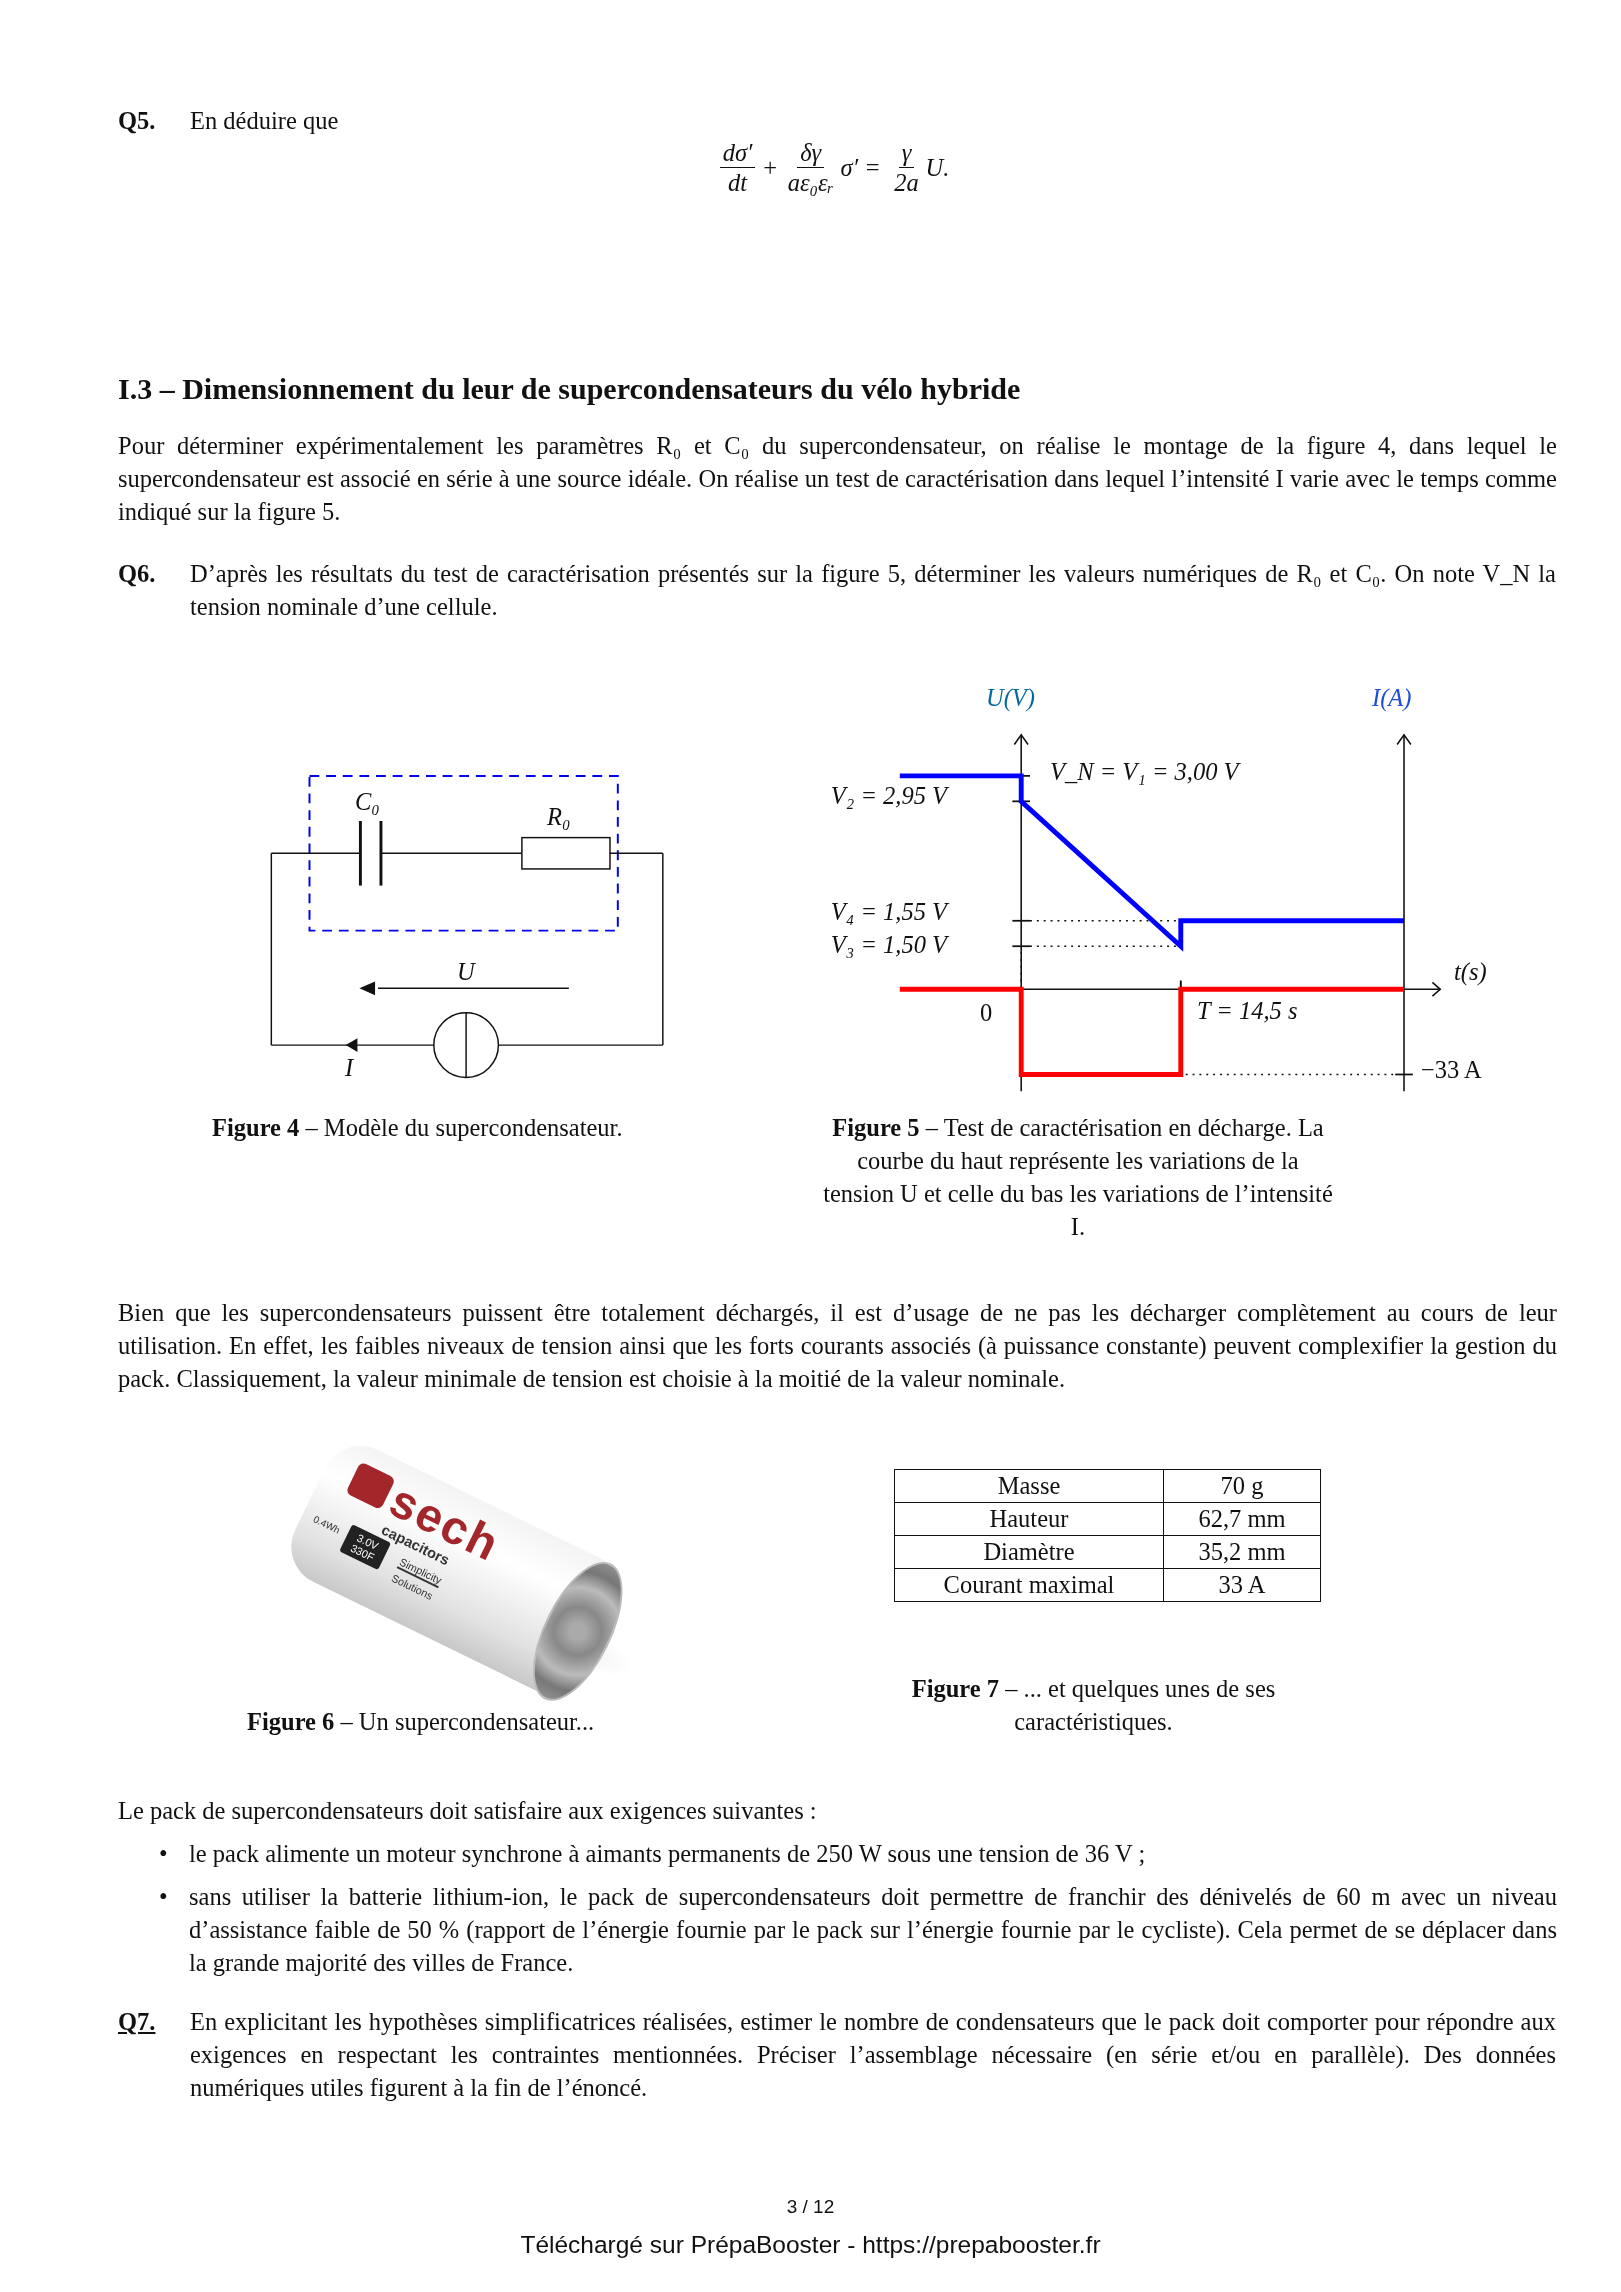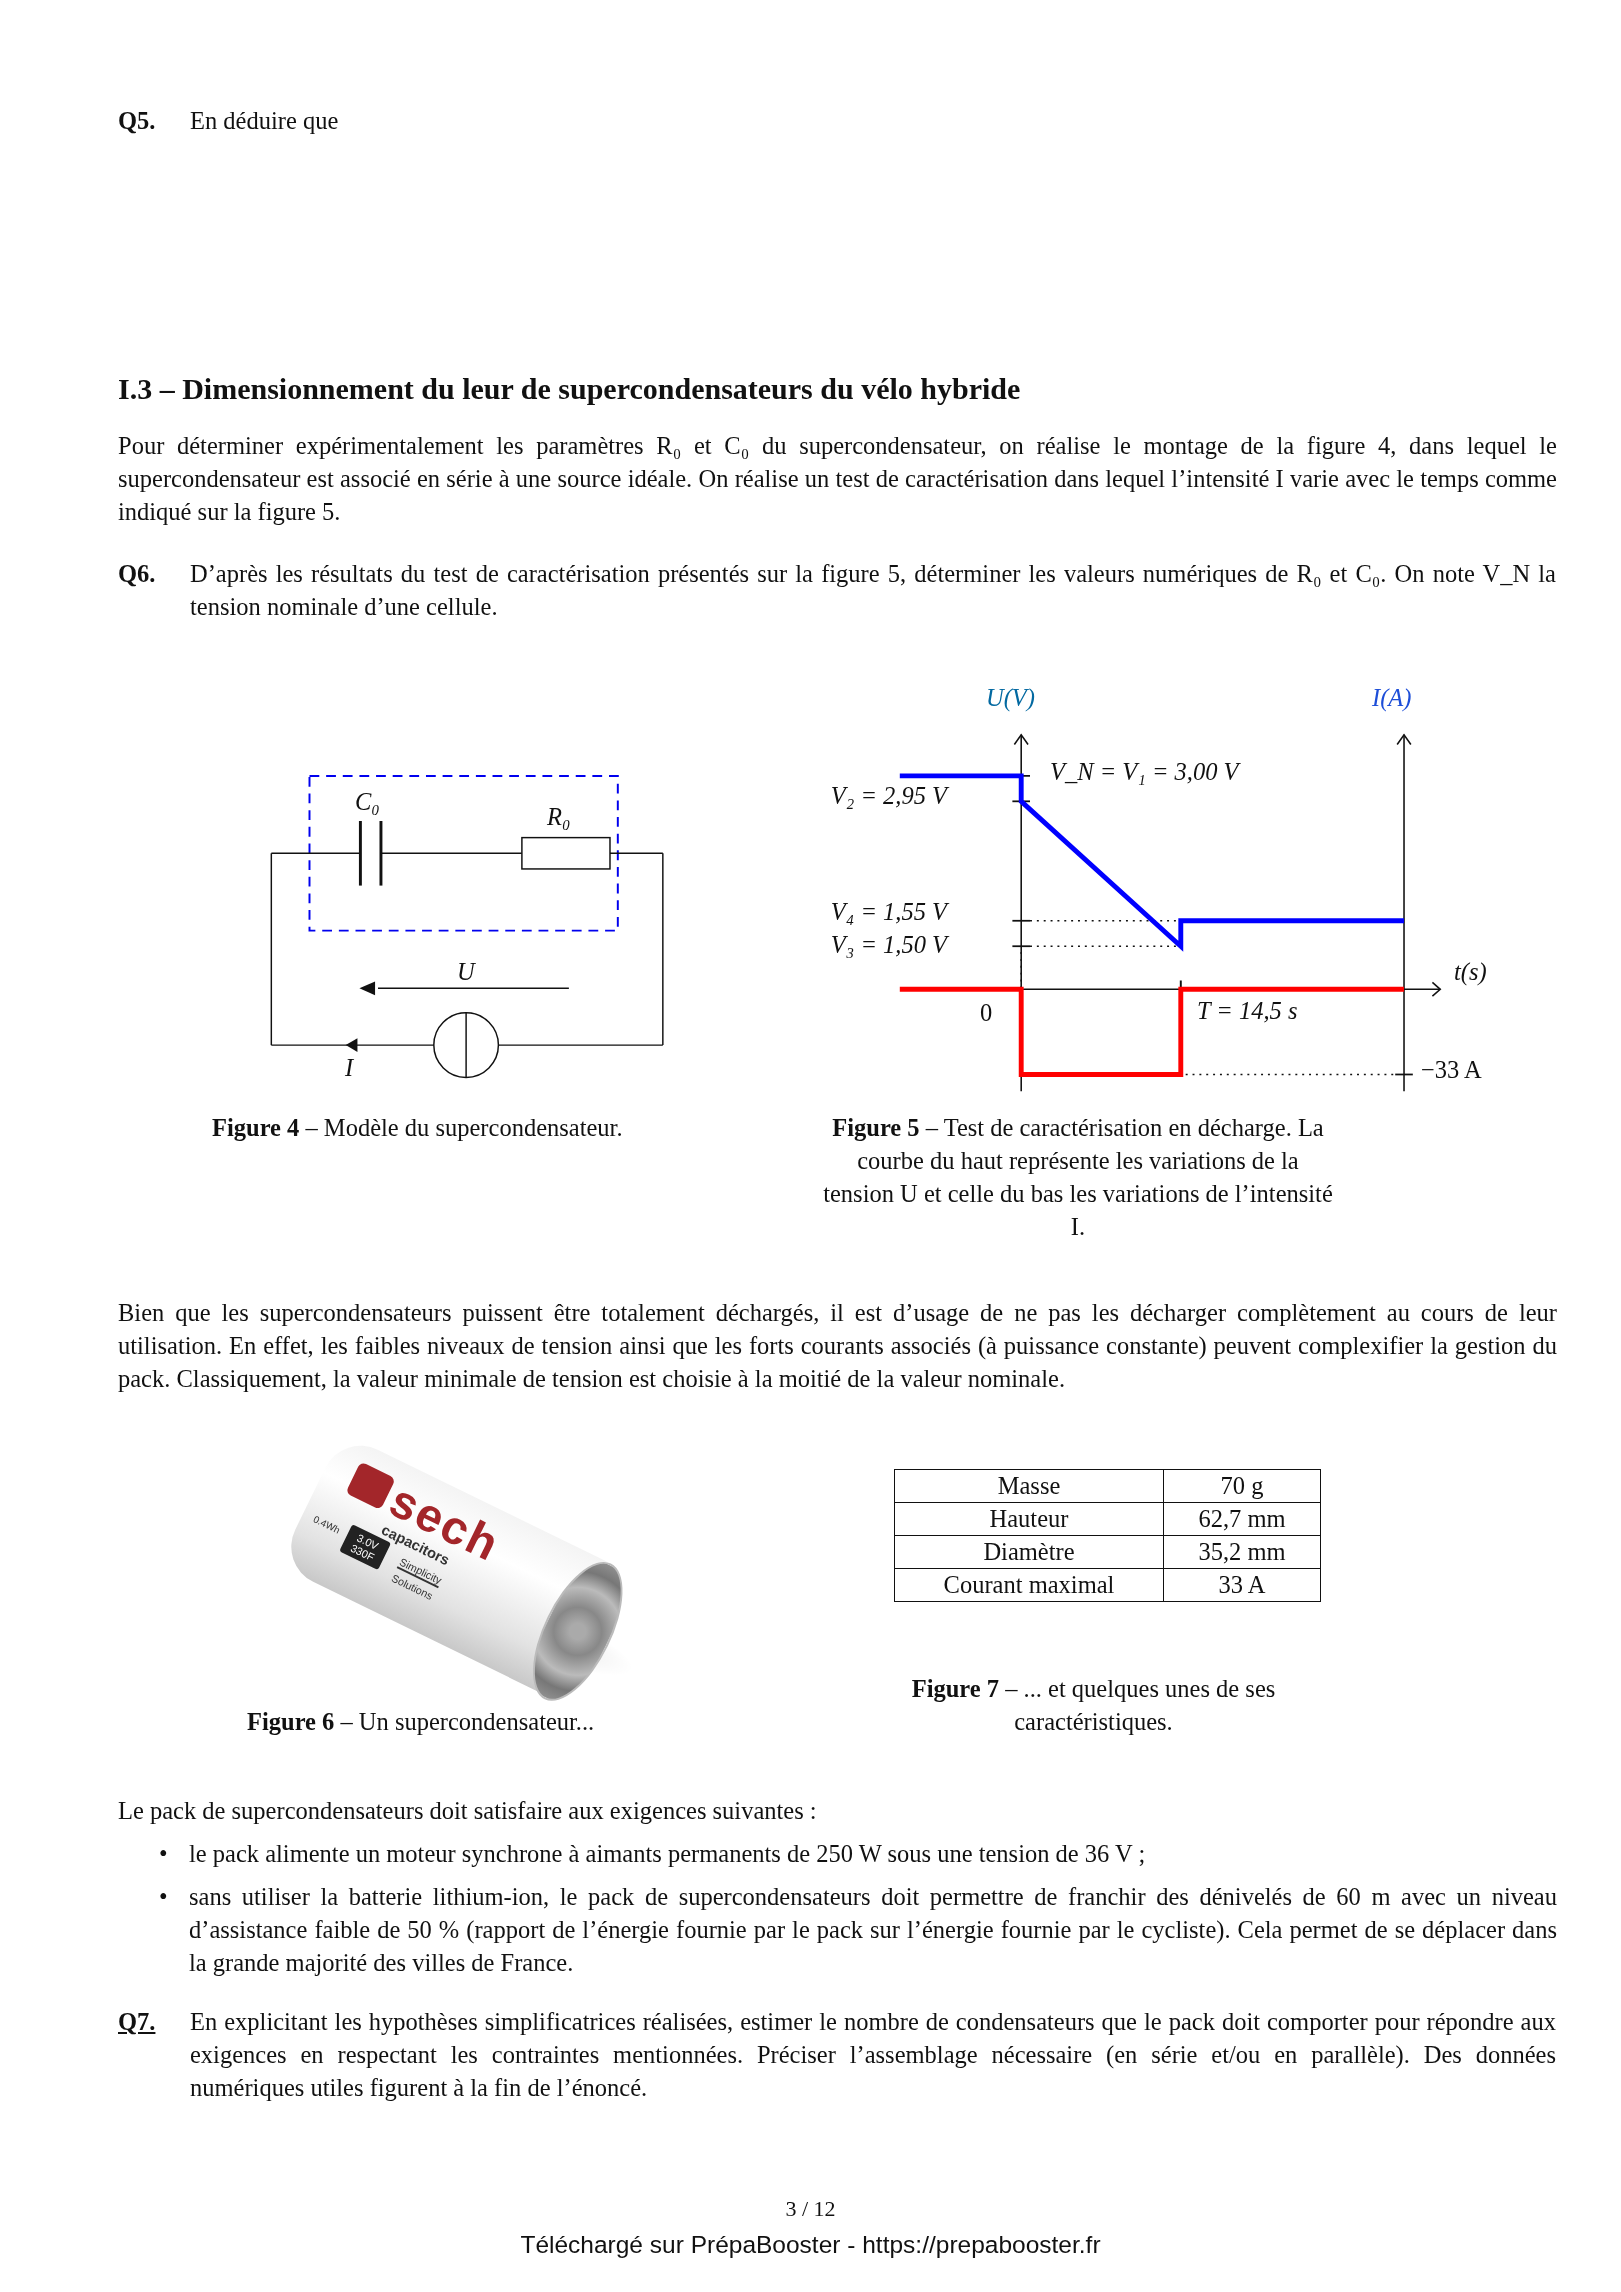--- a/index.html
+++ b/index.html
@@ -15,31 +15,49 @@
   .eq { font-family:"Liberation Serif",serif; font-style:italic; font-size:24.5px; }
   .frac { display:inline-flex; flex-direction:column; align-items:center; vertical-align:middle; margin:0 3.9px; }
   .frac .num { padding:0 2.9px; border-bottom:1.5px solid #111; line-height:29px; }
   .frac .den { padding:0 2.9px; line-height:29px; }
   .caption b { font-weight:bold; }
   table.spec { border-collapse:collapse; font-family:"Liberation Serif",serif; font-size:24.5px; }
   table.spec td { border:1.5px solid #111; padding:0 25px; height:32px; text-align:center; line-height:30px; }
   ul.req { margin:0; padding:0; list-style:none; }
   ul.req li { position:relative; padding-left:71px; }
   ul.req li::before { content:"•"; position:absolute; left:41px; top:0; }
-  .footer-page { font-family:Liberation Serif, serif; font-size:22px; }
+  .footer-page { font-family:Liberation Sans, sans-serif; font-size:19px; }
   .footer-dl { font-family:"Liberation Sans",sans-serif; font-size:24.5px; }
 </style>
 </head>
 <body>
 
 <div class="page">
 
   <div class="abs txt" style="left:118px; top:104px;"><span class="qlabel">Q5.</span></div>
   <div class="abs txt" style="left:190px; top:104px;">En déduire que</div>
 
+  <div class="abs eq" style="left:716px; top:131px; height:73px; display:flex; align-items:center;">
+    <span class="frac">
+        <span class="num">dσ′</span>
+        <span class="den">dt</span>
+      </span>
+    <span style="font-style:normal; margin:0 3.9px;">+</span>
+    <span class="frac">
+        <span class="num">δγ</span>
+        <span class="den">aε₀εᵣ</span>
+      </span>
+    <span>σ′</span>
+    <span style="font-style:normal; margin:0 7.8px;">=</span>
+    <span class="frac">
+        <span class="num">γ</span>
+        <span class="den">2a</span>
+      </span>
+    <span>U.</span>
+  </div>
 
 
   <div class="abs heading" style="left:118px; top:372px;">I.3 – Dimensionnement du leur de supercondensateurs du vélo hybride</div>
   <div class="abs txt justify" style="left:118px; top:429px; width:1439px;">Pour déterminer expérimentalement les paramètres R₀ et C₀ du supercondensateur, on réalise le montage de la figure 4, dans lequel le supercondensateur est associé en série à une source idéale. On réalise un test de caractérisation dans lequel l’intensité I varie avec le temps comme indiqué sur la figure 5.</div>
 
   <div class="abs txt" style="left:118px; top:557px;"><span class="qlabel">Q6.</span></div>
   <div class="abs txt justify" style="left:190px; top:557px; width:1366px;">D’après les résultats du test de caractérisation présentés sur la figure 5, déterminer les valeurs numériques de R₀ et C₀. On note V_N la tension nominale d’une cellule.</div>
 
   <div class="abs" style="left:265px; top:774px; width:412px; height:323px;">
     <svg width="412" height="323" viewBox="0 0 420 330">

